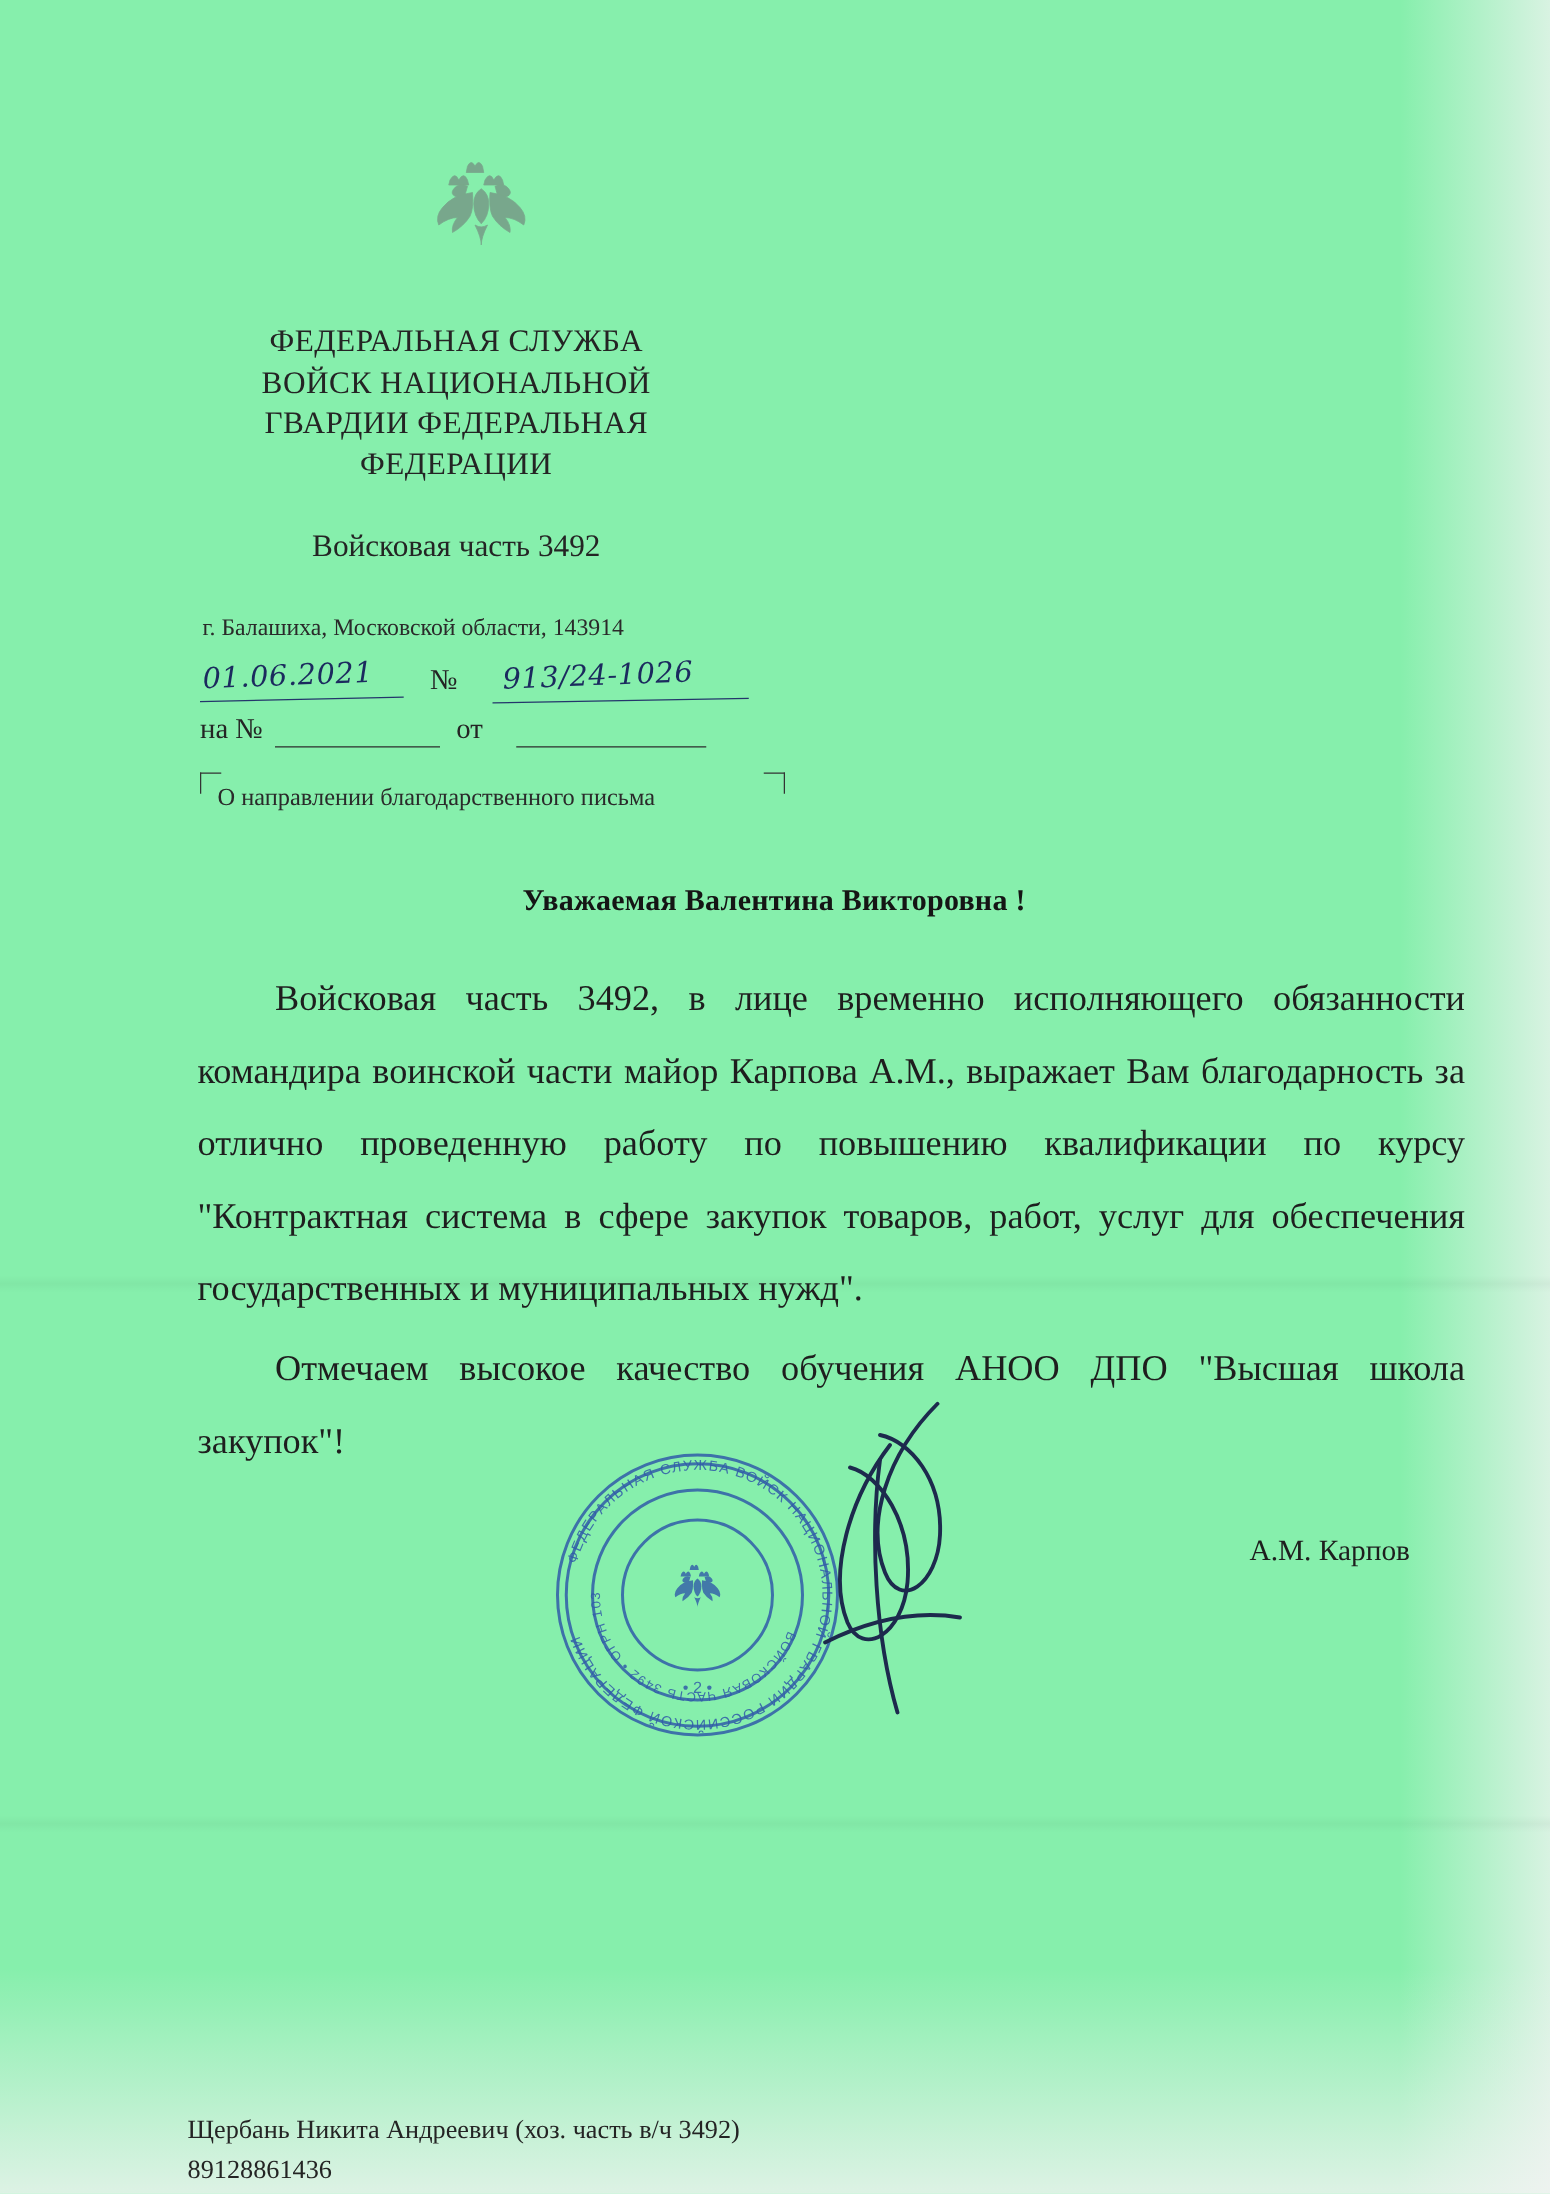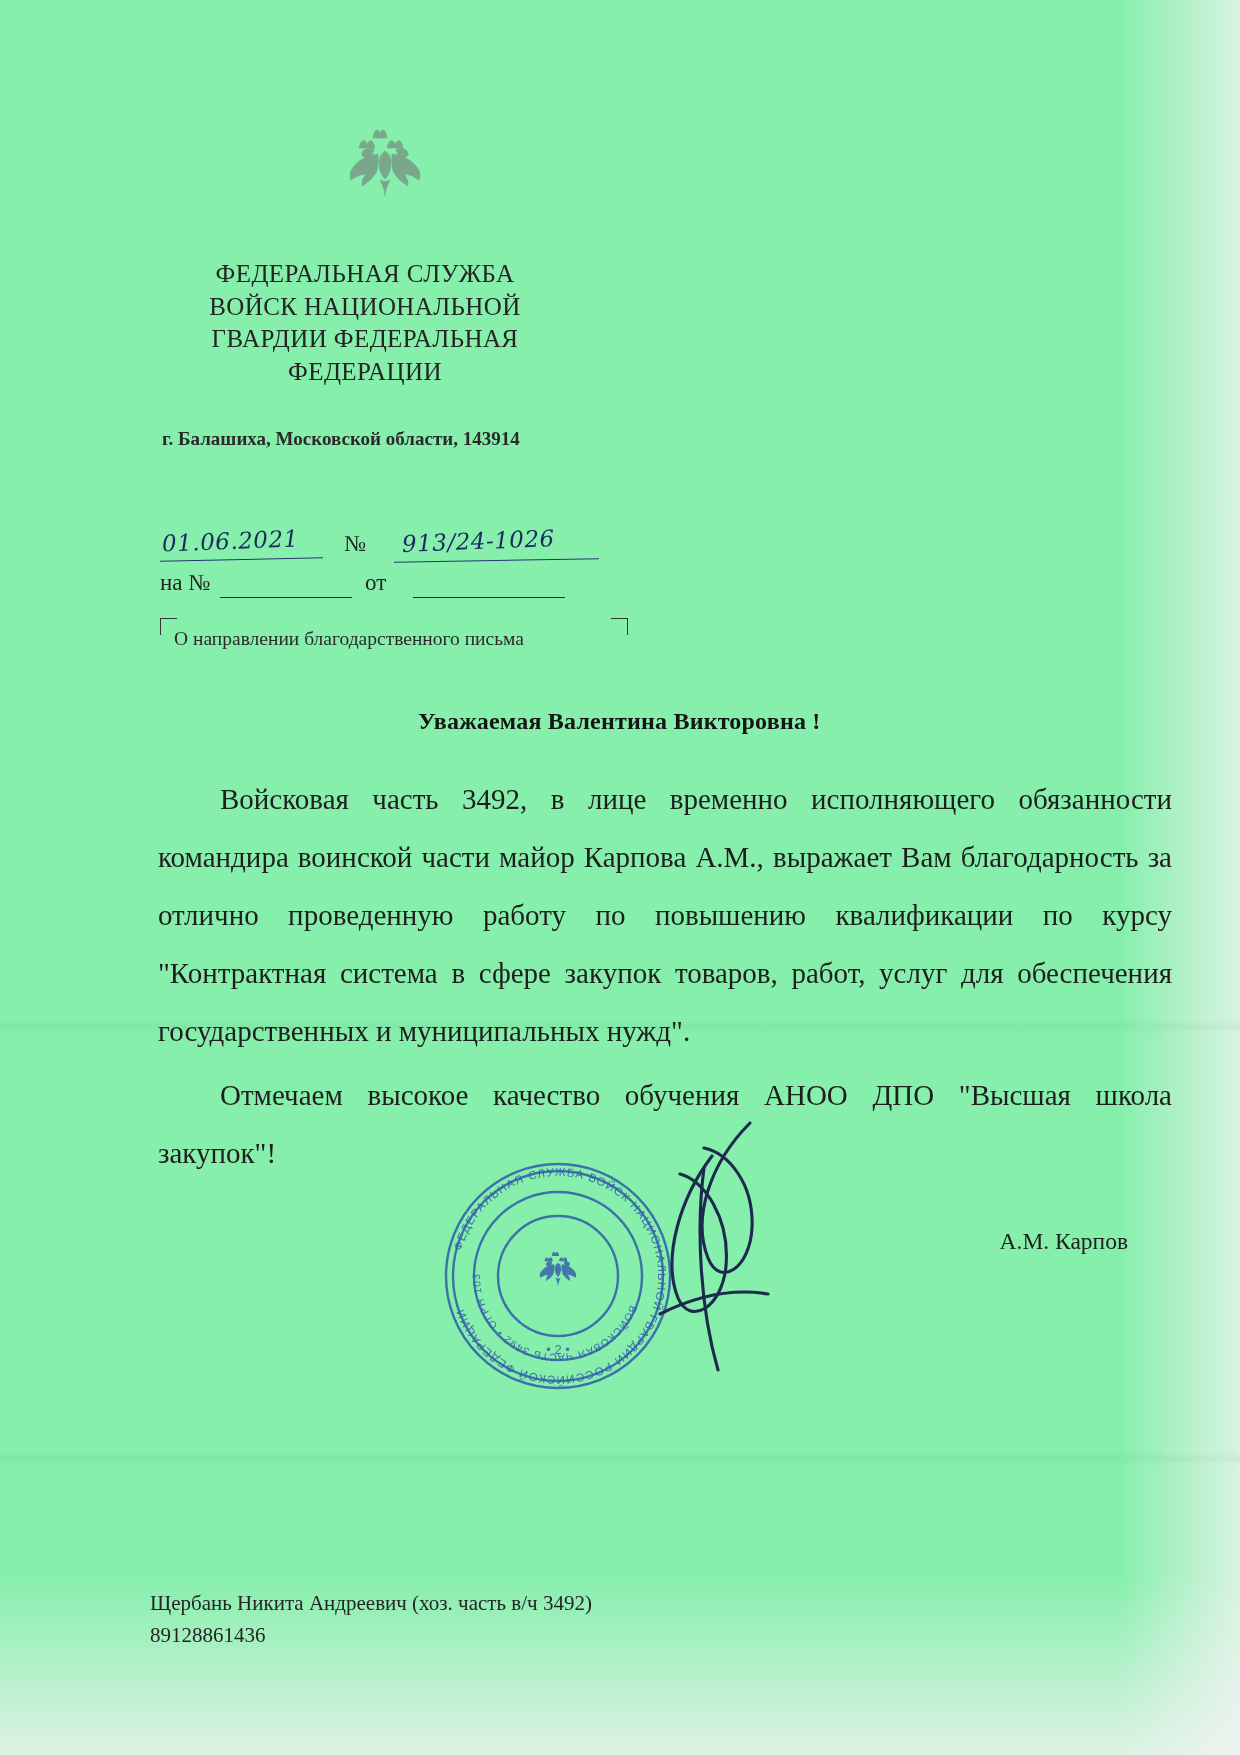--- a/index.html
+++ b/index.html
@@ -73,21 +73,20 @@
     margin-top: 36px;
     font-size: 25px;
     color: #242424;
   }
   .lh-address {
     margin-top: 40px;
     font-size: 19px;
     text-align: left;
     padding-left: 12px;
     color: #2a2a2a;
-    font-weight: bold;
   }
 
   
   .num-row {
     position: absolute;
     left: 162px;
     top: 528px;
     width: 450px;
     height: 40px;
   }
@@ -247,21 +246,21 @@
     top: 1108px;
     width: 240px;
     height: 300px;
     pointer-events: none;
   }
 
   
   .footer {
     position: absolute;
     left: 150px;
-    top: 1588px;
+    top: 1688px;
     font-size: 21px;
     line-height: 1.5;
     color: #242424;
   }
 </style>
 </head>
 <body>
 
 <div class="page">
 
@@ -292,20 +291,21 @@
     </svg>
   </div>
 
   <div class="letterhead">
     <div class="lh-title">
       <div>ФЕДЕРАЛЬНАЯ СЛУЖБА</div>
       <div>ВОЙСК НАЦИОНАЛЬНОЙ</div>
       <div>ГВАРДИИ ФЕДЕРАЛЬНАЯ</div>
       <div>ФЕДЕРАЦИИ</div>
     </div>
+    <div class="lh-unit">Войсковая часть 3492</div>
     <div class="lh-address">г. Балашиха, Московской области, 143914</div>
   </div>
 
   <div class="num-row">
     <span class="hw date-hw">01.06.2021</span>
     <span class="date-ul"></span>
     <span class="no-sign">№</span>
     <span class="hw no-hw">913/24-1026</span>
     <span class="no-ul"></span>
   </div>

